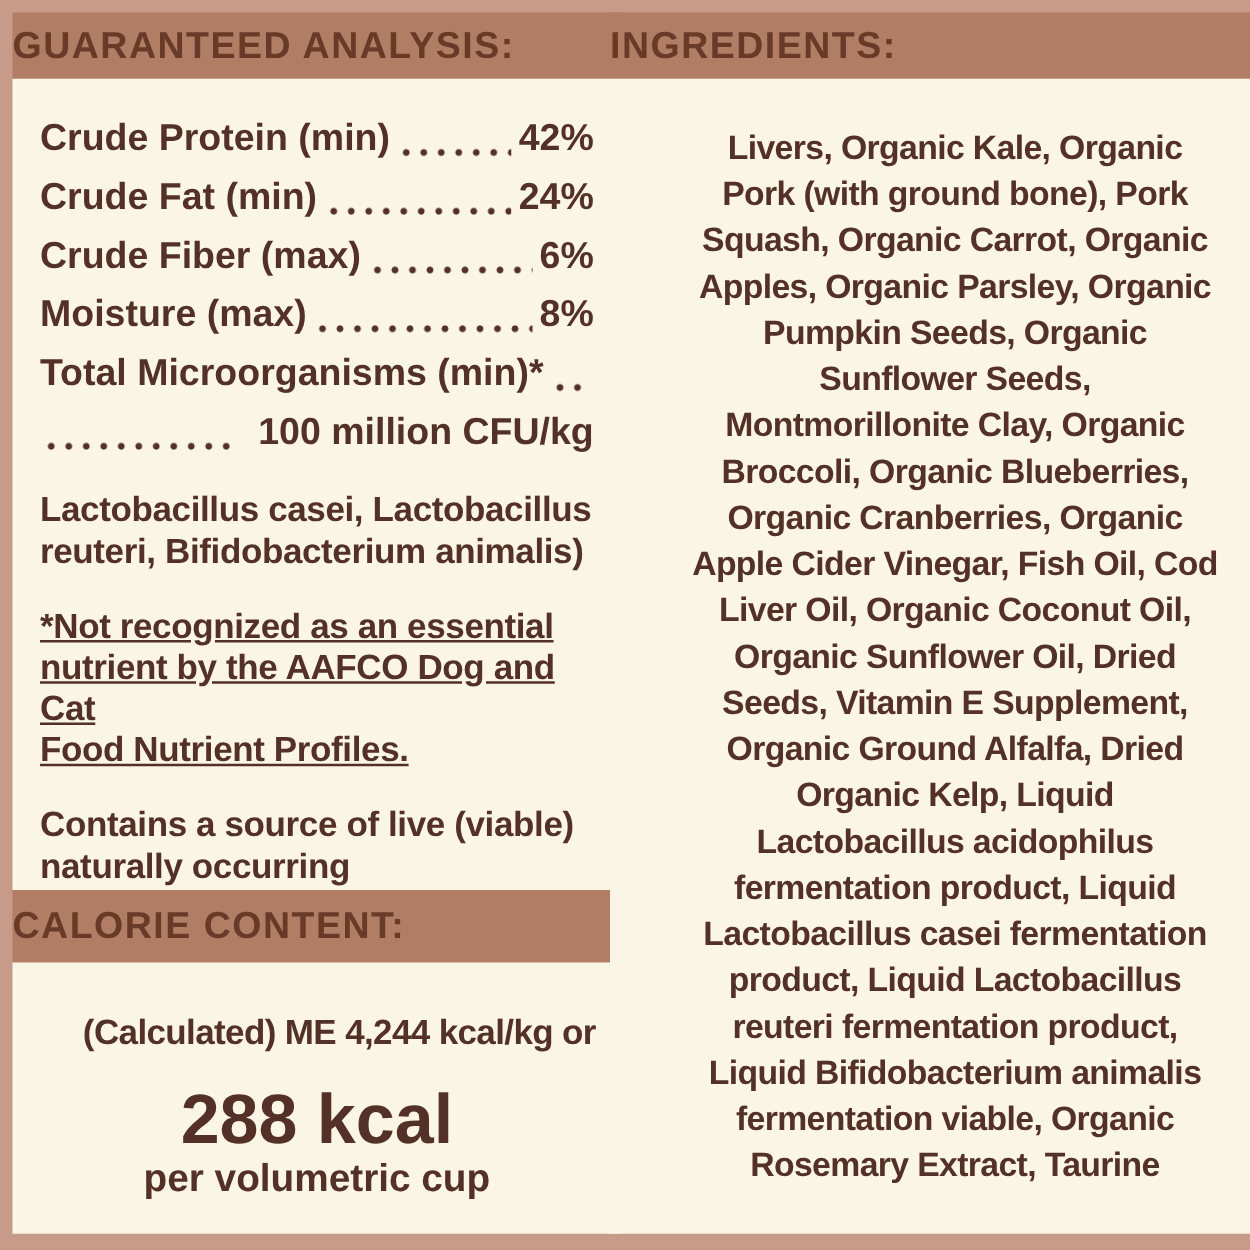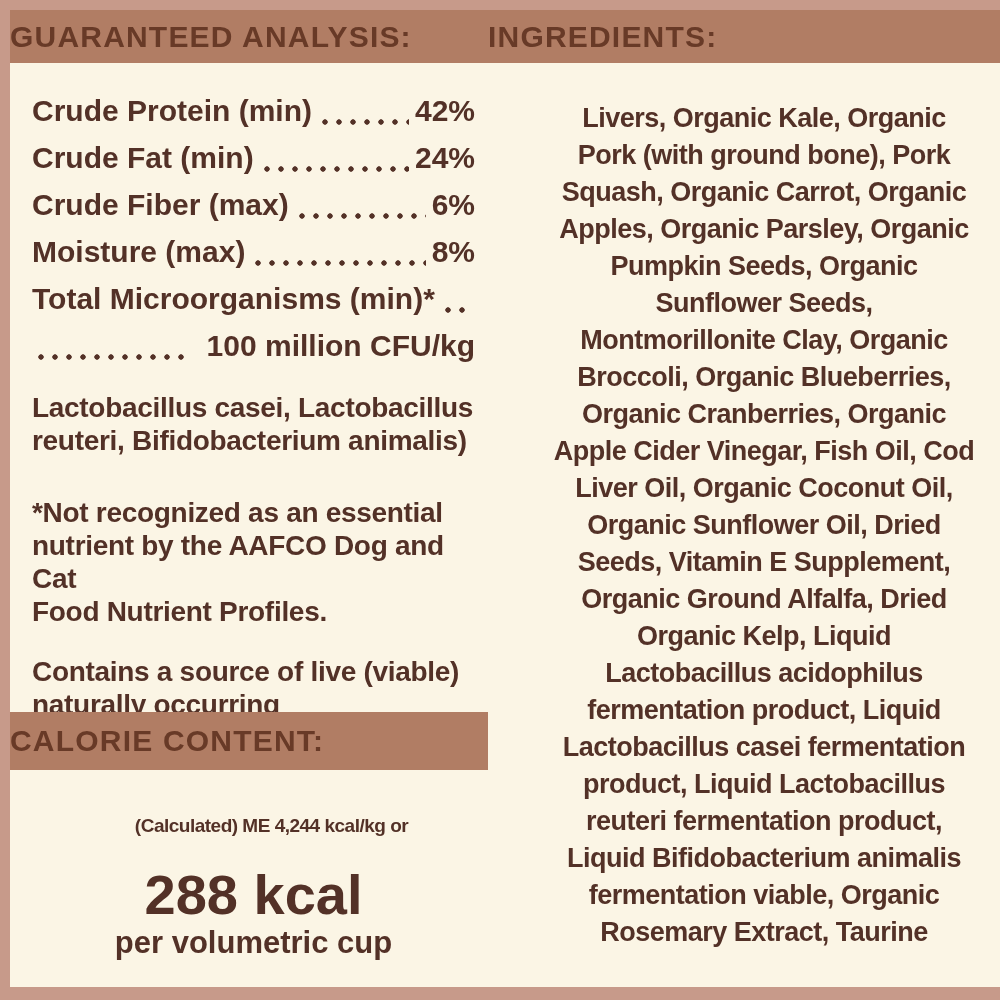--- a/index.html
+++ b/index.html
@@ -35,24 +35,24 @@
   .leader{
     flex:1 1 auto;align-self:flex-end;
     height:6px;margin:0 6px 9px 6px;
     background-image:radial-gradient(circle, var(--ink) 2.4px, transparent 3px);
     background-size:14px 6px;background-repeat:repeat-x;background-position:0 50%;
   }
   .leader-fixed{flex:0 0 158px;margin-left:2px;}
   .val-right{flex:1 1 auto;text-align:right;}
   .note{font-size:28px;line-height:33px;letter-spacing:-0.3px;}
   .note.species{margin-top:22px;}
-  .note.footnote{margin-top:39px;}
+  .note.footnote{margin-top:27px;text-decoration:underline;}
   .note.viable{margin-top:27px;}
   .panel.calories{height:217px;padding-top:38px;text-align:center;font-weight:700;}
-  .cal-line{font-size:19px;line-height:36px;letter-spacing:-0.5px;margin-left:36px;}
+  .cal-line{font-size:28px;line-height:36px;letter-spacing:-0.5px;margin-left:36px;}
   .cal-big{font-size:56px;line-height:60px;margin-top:21px;}
   .cal-unit{font-size:31px;line-height:36px;margin-top:0;}
   .panel.ingredients{height:924px;padding-top:37px;text-align:center;font-weight:700;}
   .ing-line{font-size:27px;line-height:37px;letter-spacing:-0.5px;white-space:nowrap;}
 </style>
 </head>
 <body>
 
 <div class="page">
 

